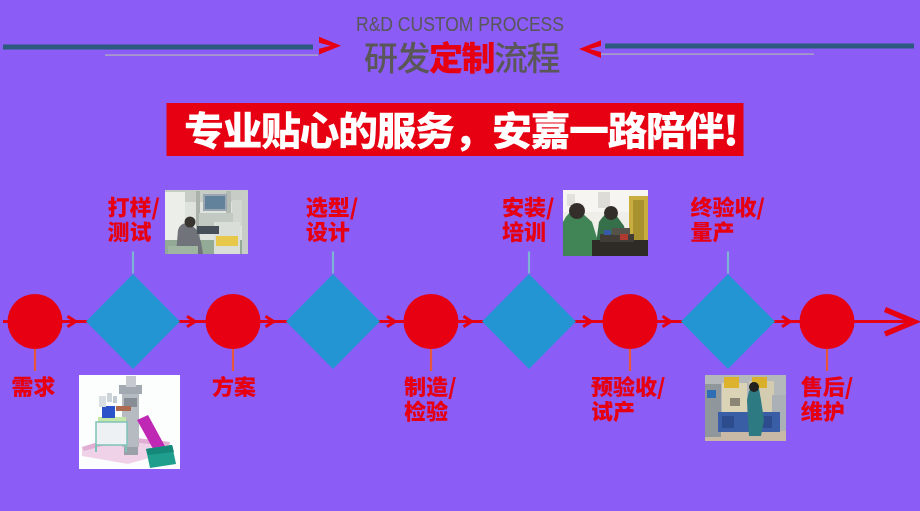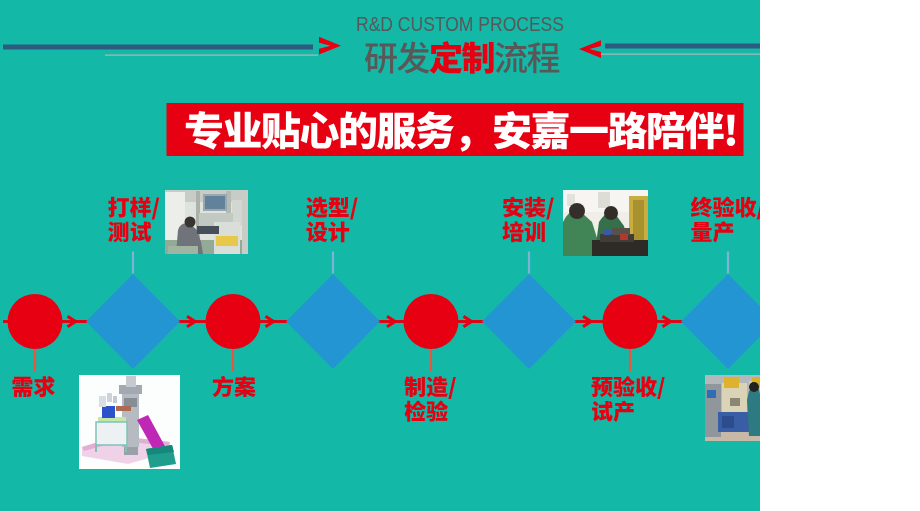--- a/index.html
+++ b/index.html
@@ -1,14 +1,14 @@
 <!DOCTYPE html>
 <html><head><meta charset="utf-8"><style>
 html,body{margin:0;padding:0;background:#ffffff;}
-#page{position:relative;width:760px;height:511px;background:#14b8a6;overflow:hidden;}
+#page{position:relative;width:920px;height:511px;background:#8b5cf6;overflow:hidden;}
 svg{position:absolute;left:0;top:0;}
 </style></head>
 <body>
 <div id="page">
     <svg width="920" height="511" viewBox="0 0 920 511">
       <rect x="3" y="44.5" width="310" height="5" fill="#2d5a7f"></rect>
 <rect x="605" y="43.5" width="309" height="5" fill="#2d5a7f"></rect>
 <rect x="105" y="54.5" width="213" height="1.2" fill="#b5b5b5"></rect>
 <rect x="601" y="53.5" width="213" height="1.2" fill="#b5b5b5"></rect>
 <path d="M319 36.8 L341 45.7 L319 54.6 L319 48.7 L330.6 45.7 L319 42.7 Z" fill="#e60012"></path>

